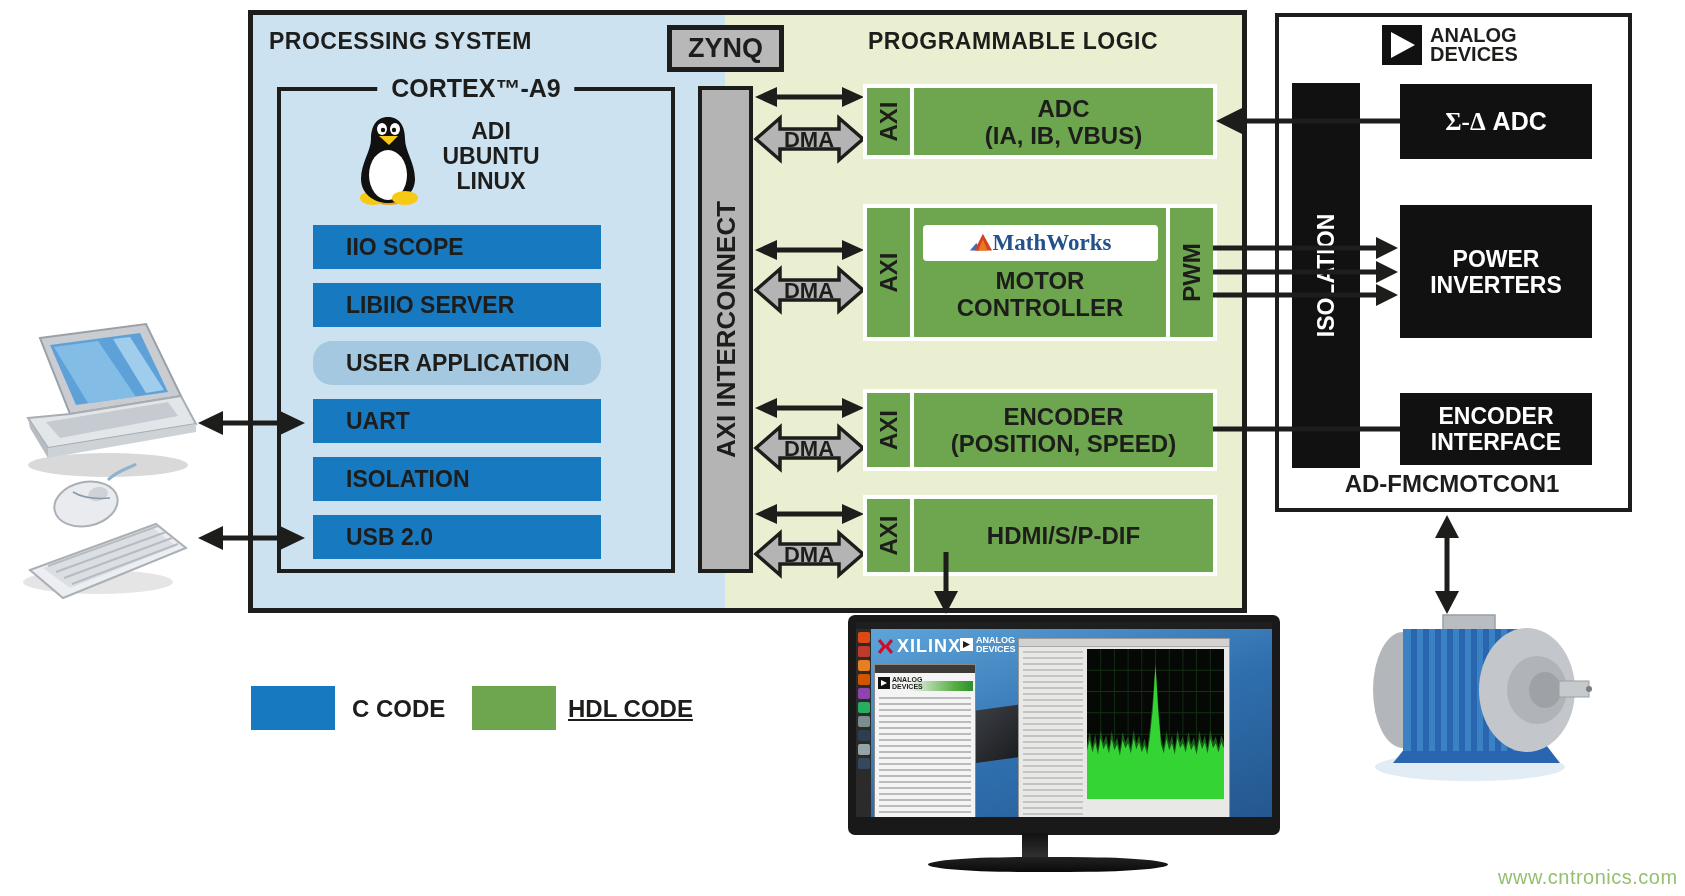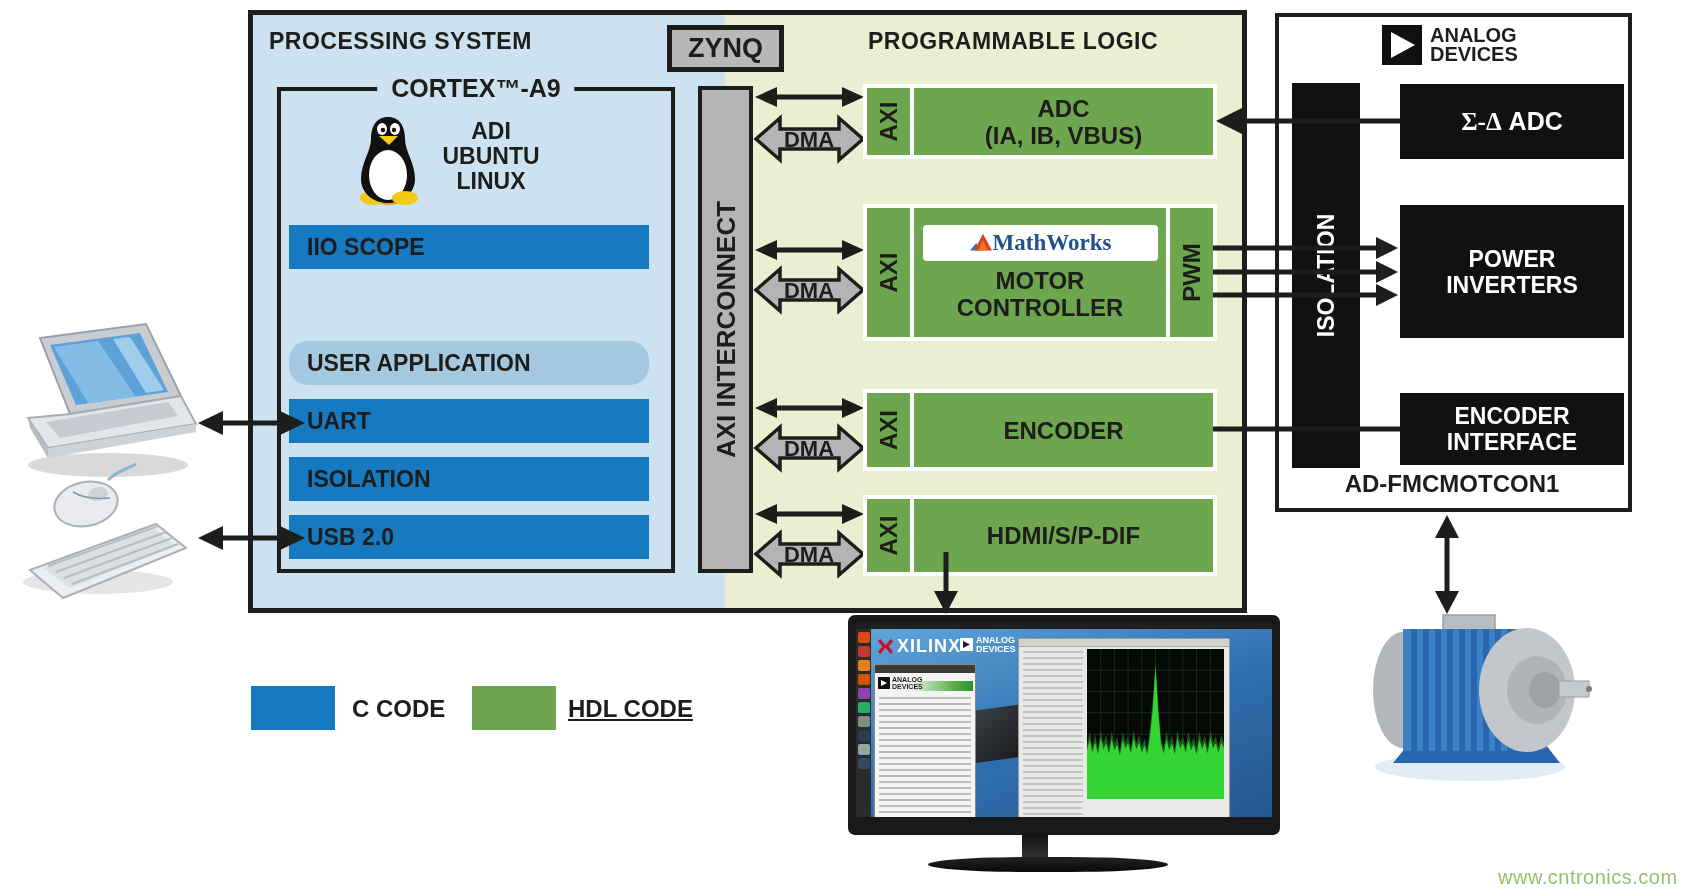--- a/index.html
+++ b/index.html
@@ -8,38 +8,38 @@
   .cflex{display:flex;align-items:center;justify-content:center;}
   svg text{font-family:"Liberation Sans",sans-serif;font-weight:bold;}
 
   #main-box{left:248px;top:10px;width:989px;height:593px;border:5px solid #1d1d1b;
     background:linear-gradient(to right,#cde2f1 0,#cde2f1 472px,#e9efd0 472px,#e9efd0 100%);}
   .section-title{font-size:23px;letter-spacing:0.5px;white-space:nowrap;}
   #zynq-box{left:414px;top:10px;width:117px;height:47px;background:#b8b8b8;border:5px solid #1d1d1b;font-size:27px;box-sizing:border-box;}
   #cortex-box{left:24px;top:72px;width:398px;height:486px;border:4px solid #1d1d1b;box-sizing:border-box;}
   #cortex-label{top:-17px;left:50%;transform:translateX(-50%);background:#cde2f1;padding:0 14px;font-size:25px;white-space:nowrap;}
   #linux-text{left:145px;top:28px;width:130px;text-align:center;font-size:23px;line-height:25px;}
-  .bar{left:8px;width:360px;height:44px;display:flex;align-items:center;padding-left:18px;box-sizing:border-box;font-size:23px;}
+  .bar{left:32px;width:288px;height:44px;display:flex;align-items:center;padding-left:33px;box-sizing:border-box;font-size:23px;}
   .bar-blue{background:#1779c0;}
   .bar-light{background:#a4c8e0;}
   #axi-bar{left:445px;top:71px;width:55px;height:487px;background:#b4b4b4;border:4px solid #1d1d1b;box-sizing:border-box;}
   .pl-group{background:#fff;display:flex;padding:4px;gap:4px;box-sizing:border-box;}
   .axi-strip{width:43px;background:#6da64e;flex:none;}
   .pl-main{flex:1;background:#6da64e;flex-direction:column;text-align:center;font-size:24px;line-height:27px;}
   #g-adc{left:610px;top:69px;width:354px;height:75px;}
   #g-motor{left:610px;top:189px;width:354px;height:137px;}
   #g-encoder{left:610px;top:374px;width:354px;height:82px;}
   #g-hdmi{left:610px;top:480px;width:354px;height:81px;}
   #mw-logo{background:#fff;border-radius:4px;width:235px;height:36px;display:flex;align-items:center;justify-content:center;gap:0;margin:0 auto 6px;}
   #mw-text{font-family:"Liberation Serif",serif;font-weight:bold;font-size:23px;color:#235189;}
   #board-box{left:1275px;top:13px;width:357px;height:499px;border:4px solid #1d1d1b;box-sizing:border-box;background:#fff;}
   #adi-logo{left:103px;top:8px;width:40px;height:40px;background:#111;}
   #adi-brand{left:151px;top:9px;font-size:20px;line-height:19px;}
   #isolation-bar{left:13px;top:66px;width:68px;height:385px;background:#111;}
-  .black-box{left:121px;width:224px;background:#111;color:#fff;text-align:center;flex-direction:column;font-size:23px;line-height:26px;}
+  .black-box{left:121px;width:192px;background:#111;color:#fff;text-align:center;flex-direction:column;font-size:23px;line-height:26px;}
   #board-name{left:13px;top:453px;width:320px;text-align:center;font-size:24px;}
   .legend-swatch{width:84px;height:44px;}
   .legend-label{font-size:24px;}
   #monitor{left:848px;top:615px;width:432px;height:220px;background:#191919;border-radius:7px;padding:7px 8px 18px 8px;box-sizing:border-box;}
   #screen{position:relative;width:100%;height:100%;background:linear-gradient(160deg,#62a8dc 0%,#2f6fae 55%,#24578e 100%);overflow:hidden;}
   #scr-topbar{left:0;top:0;right:0;height:7px;background:#1f1f1f;}
   #scr-launcher{left:0;top:7px;bottom:0;width:15px;background:#2b2b2b;display:flex;flex-direction:column;gap:3px;padding:3px 1.5px;box-sizing:border-box;}
   .lic{width:12px;height:11px;border-radius:2px;}
   #scr-xilinx{left:22px;top:14px;font-size:18px;color:#fff;letter-spacing:1px;display:flex;align-items:center;gap:4px;}
   #scr-adi{left:104px;top:14px;display:flex;gap:3px;align-items:center;}
@@ -79,20 +79,21 @@
         <circle cx="41" cy="15" r="2.2" fill="#111"></circle>
         <path d="M26 21 L45 21 L36 30 Z" fill="#f6c915"></path>
         <ellipse cx="52" cy="83" rx="13" ry="7" fill="#f6c915"></ellipse>
       </svg>
       <div id="linux-text" class="abs">
         <div>ADI</div>
         <div>UBUNTU</div>
         <div>LINUX</div>
       </div>
       <div class="abs bar bar-blue" style="top:134px;">IIO SCOPE</div>
+      <div class="abs bar bar-blue" style="top:192px;">LIBIIO SERVER</div>
       <div class="abs bar bar-light" style="top:250px;border-radius:19px;">USER APPLICATION</div>
       <div class="abs bar bar-blue" style="top:308px;">UART</div>
       <div class="abs bar bar-blue" style="top:366px;">ISOLATION</div>
       <div class="abs bar bar-blue" style="top:424px;">USB 2.0</div>
     </div>
 
     <div id="axi-bar" class="abs">
       <svg width="47" height="479">
         <text x="23.5" y="239.5" transform="rotate(-90 23.5 239.5)" text-anchor="middle" dominant-baseline="central" font-size="26" fill="#1d1d1b">AXI INTERCONNECT</text>
       </svg>
@@ -171,20 +172,21 @@
       </div>
     </div>
     <div id="g-encoder" class="abs pl-group">
       <div class="axi-strip">
         <svg width="43" height="74">
             <text x="21.5" y="37" transform="rotate(-90 21.5 37)" text-anchor="middle" dominant-baseline="central" font-size="24" fill="#1d1d1b">AXI</text>
           </svg>
       </div>
       <div class="pl-main cflex">
         <div>ENCODER</div>
+        <div>(POSITION, SPEED)</div>
       </div>
     </div>
     <div id="g-hdmi" class="abs pl-group">
       <div class="axi-strip">
         <svg width="43" height="73">
             <text x="21.5" y="36.5" transform="rotate(-90 21.5 36.5)" text-anchor="middle" dominant-baseline="central" font-size="24" fill="#1d1d1b">AXI</text>
           </svg>
       </div>
       <div class="pl-main cflex">
         <div>HDMI/S/P-DIF</div>

